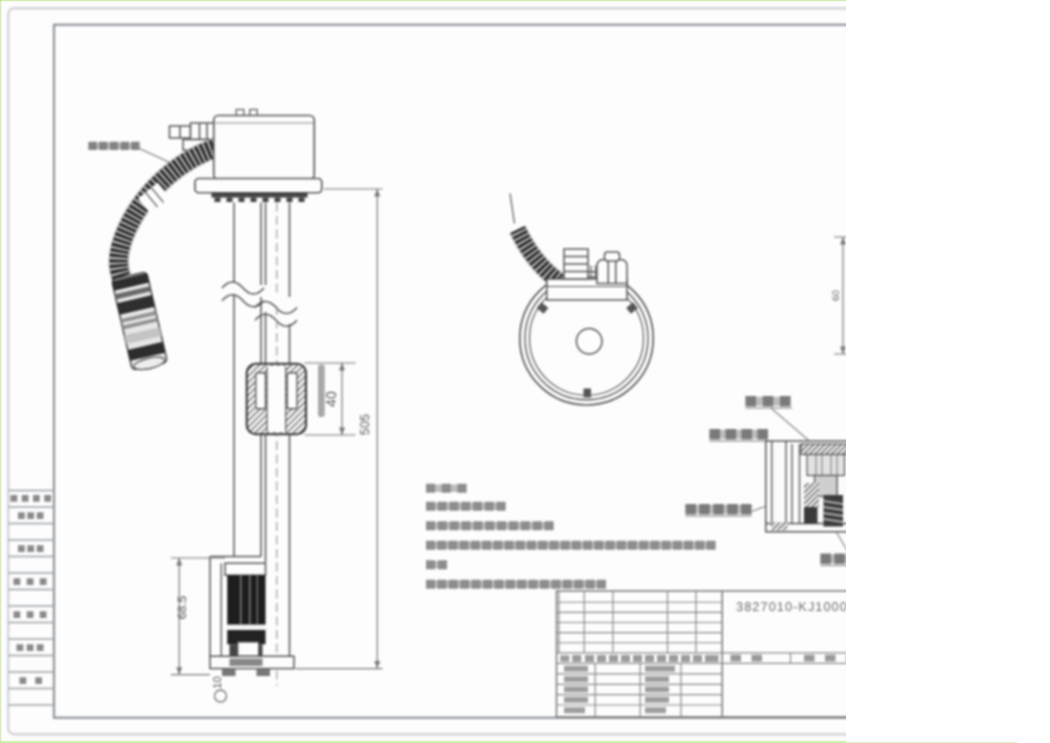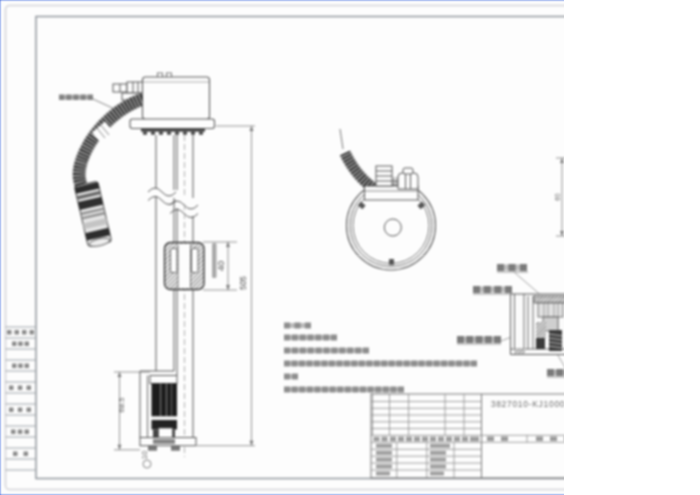--- a/index.html
+++ b/index.html
@@ -1,16 +1,16 @@
 <!DOCTYPE html>
 <html><head>
 <meta charset="utf-8">
 <style>
   html,body{margin:0;padding:0;background:#ffffff;}
-  #page{width:564px;height:495px;position:relative;background:#1d4ed8;overflow:hidden;
+  #page{width:564px;height:495px;position:relative;background:#84cc16;overflow:hidden;
         font-family:"Liberation Sans", sans-serif;}
   svg{display:block;filter:blur(0.8px);}
 </style>
 </head>
 <body>
 
 <div id="page">
 <svg width="700" height="495" viewBox="0 0 700 495">
 <defs>
 

